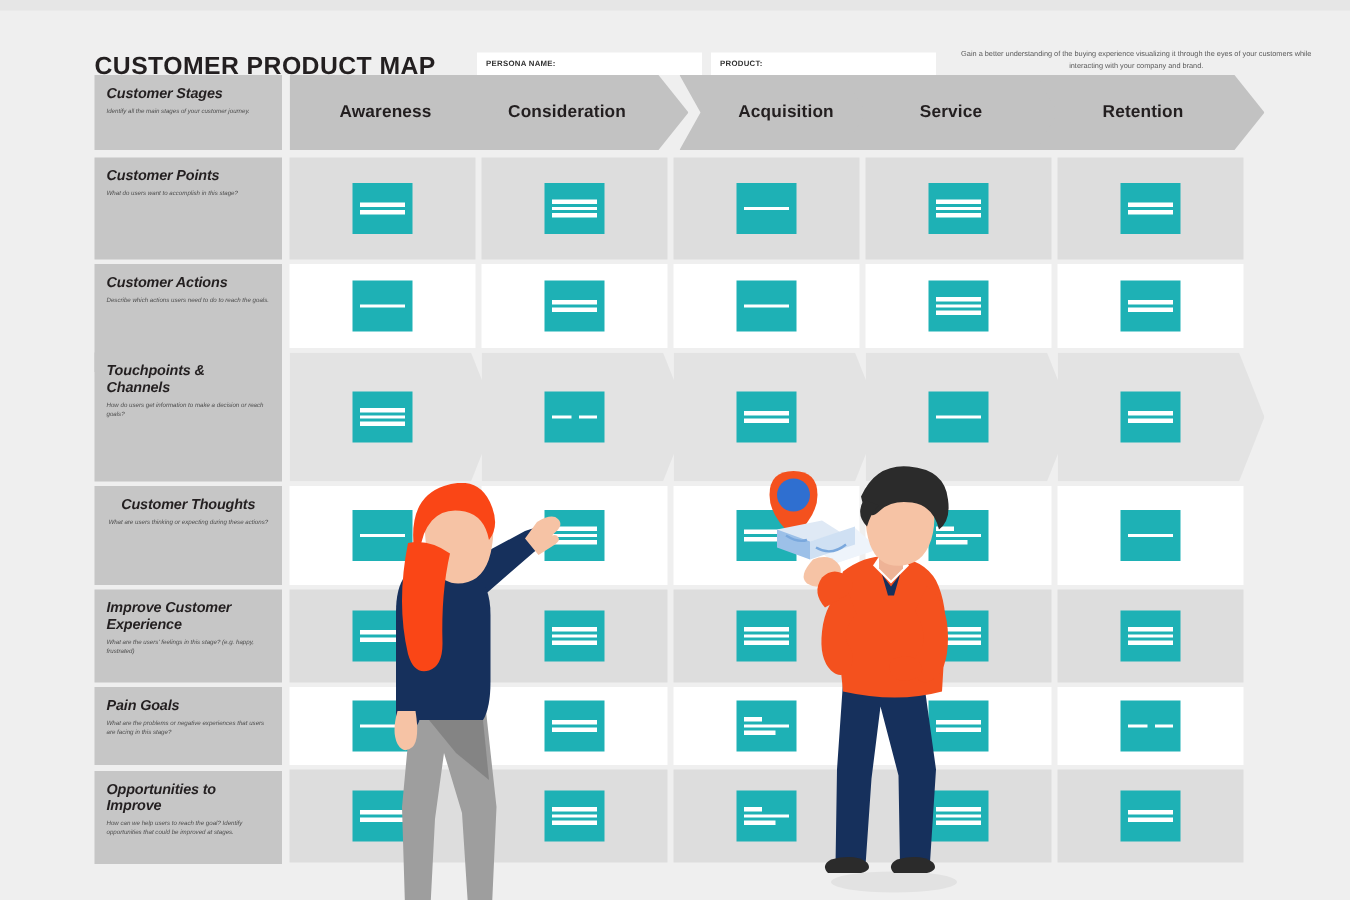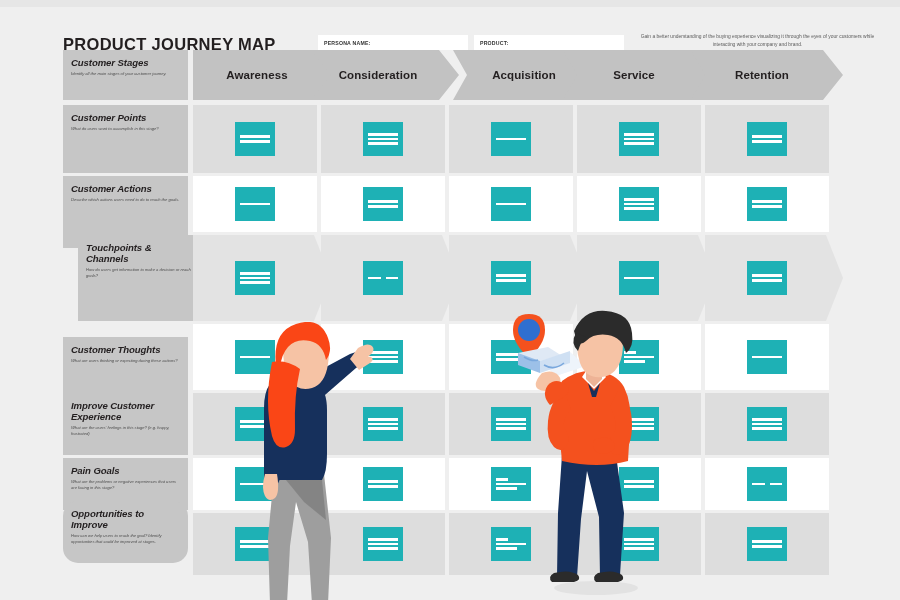--- a/index.html
+++ b/index.html
@@ -93,21 +93,21 @@
 
   
   .illu{ position:absolute; pointer-events:none; }
 </style>
 </head>
 <body>
 
 <div id="page">
 
   <div class="header">
-    <div class="title">PRODUCT JOURNEY MAP</div>
+    <div class="title">CUSTOMER PRODUCT MAP</div>
 
     <div class="field" id="field-persona">
       <span class="flabel">PERSONA NAME:</span>
     </div>
 
     <div class="field" id="field-product">
       <span class="flabel">PRODUCT:</span>
     </div>
 
     <div class="blurb">Gain a better understanding of the buying experience visualizing it through the eyes of your customers while interacting with your company and brand.</div>
@@ -184,21 +184,21 @@
       <div class="note" style="left: 619px; top: 187px; width: 40px; height: 34px;">
         <i class="w100"></i>
         <i class="w100"></i>
         <i class="w100"></i>
       </div>
       <div class="cell white" style="left: 705px; width: 124px; top: 176px; height: 56px;"></div>
       <div class="note" style="left: 747px; top: 187px; width: 40px; height: 34px;">
         <i class="w100"></i>
         <i class="w100"></i>
       </div>
-      <div class="rowlabel" style="top: 235px; height: 86px; margin-left: 15px;">
+      <div class="rowlabel" style="top: 235px; height: 86px;">
         <div class="rl-title">Touchpoints &amp; Channels</div>
         <div class="rl-desc">How do users get information to make a decision or reach goals?</div>
       </div>
       <div class="chev" style="left: 193px; width: 138px; top: 235px; height: 86px;"></div>
       <div class="note" style="left: 235px; top: 261px; width: 40px; height: 34px;">
         <i class="w100"></i>
         <i class="w100"></i>
         <i class="w100"></i>
       </div>
       <div class="chev" style="left: 321px; width: 138px; top: 235px; height: 86px;"></div>
@@ -215,21 +215,21 @@
       </div>
       <div class="chev" style="left: 577px; width: 138px; top: 235px; height: 86px;"></div>
       <div class="note" style="left: 619px; top: 261px; width: 40px; height: 34px;">
         <i class="w100"></i>
       </div>
       <div class="chev" style="left: 705px; width: 138px; top: 235px; height: 86px;"></div>
       <div class="note" style="left: 747px; top: 261px; width: 40px; height: 34px;">
         <i class="w100"></i>
         <i class="w100"></i>
       </div>
-      <div class="rowlabel" style="top: 337px; height: 66px;">
+      <div class="rowlabel" style="top: 324px; height: 66px; text-align: center;">
         <div class="rl-title">Customer Thoughts</div>
         <div class="rl-desc">What are users thinking or expecting during these actions?</div>
       </div>
       <div class="cell white" style="left: 193px; width: 124px; top: 324px; height: 66px;"></div>
       <div class="note" style="left: 235px; top: 340px; width: 40px; height: 34px;">
         <i class="w100"></i>
       </div>
       <div class="cell white" style="left: 321px; width: 124px; top: 324px; height: 66px;"></div>
       <div class="note" style="left: 363px; top: 340px; width: 40px; height: 34px;">
         <i class="w100"></i>
@@ -308,21 +308,21 @@
         <i class="w100"></i>
         <i class="w100"></i>
       </div>
       <div class="cell white" style="left: 705px; width: 124px; top: 458px; height: 52px;"></div>
       <div class="note" style="left: 747px; top: 467px; width: 40px; height: 34px;">
         <div class="split">
           <i></i>
           <i></i>
         </div>
       </div>
-      <div class="rowlabel" style="top: 501px; height: 62px; border-radius: 15px;">
+      <div class="rowlabel" style="top: 514px; height: 62px;">
         <div class="rl-title">Opportunities to Improve</div>
         <div class="rl-desc">How can we help users to reach the goal? Identify opportunities that could be improved at stages.</div>
       </div>
       <div class="cell gray" style="left: 193px; width: 124px; top: 513px; height: 62px;"></div>
       <div class="note" style="left: 235px; top: 527px; width: 40px; height: 34px;">
         <i class="w100"></i>
         <i class="w100"></i>
       </div>
       <div class="cell gray" style="left: 321px; width: 124px; top: 513px; height: 62px;"></div>
       <div class="note" style="left: 363px; top: 527px; width: 40px; height: 34px;">

